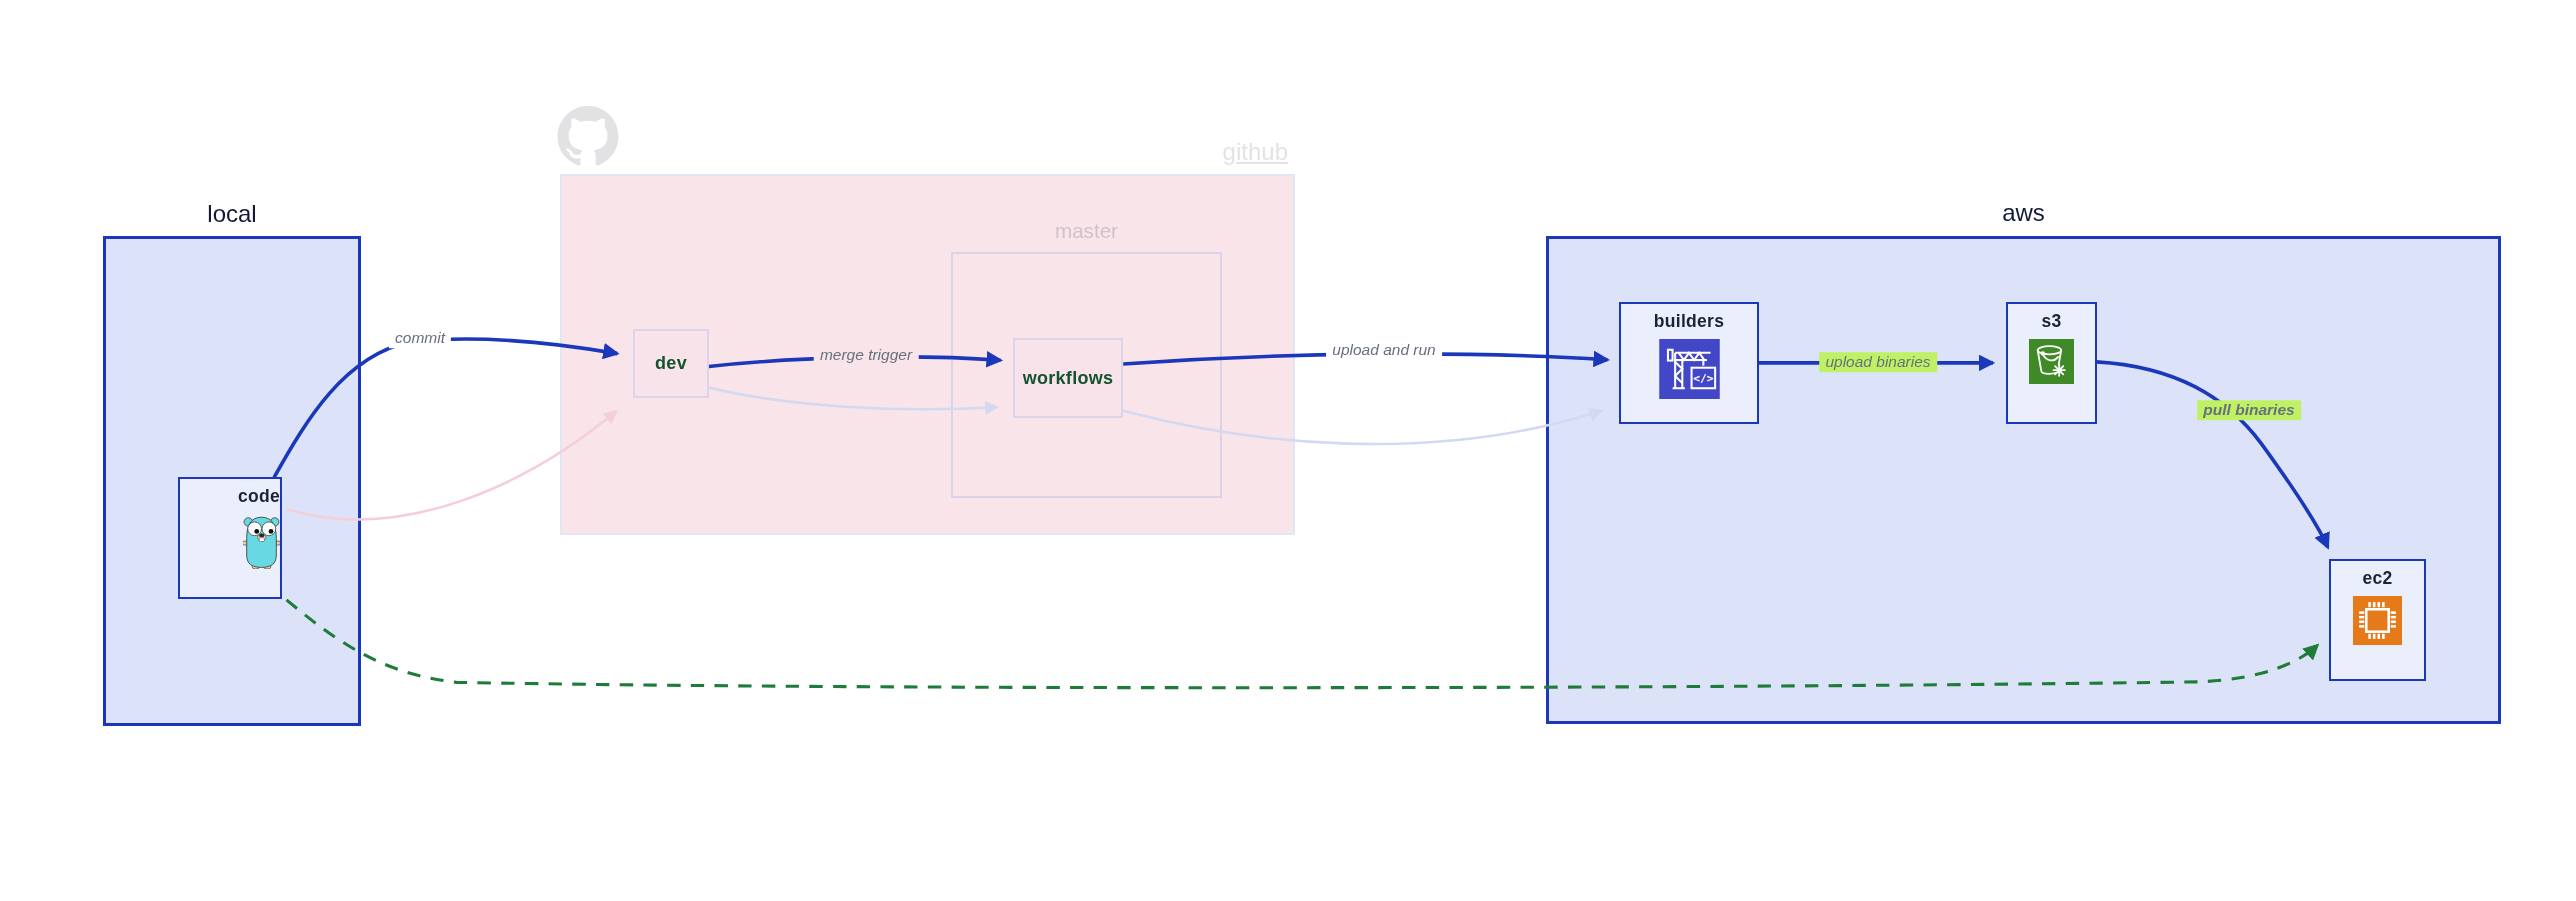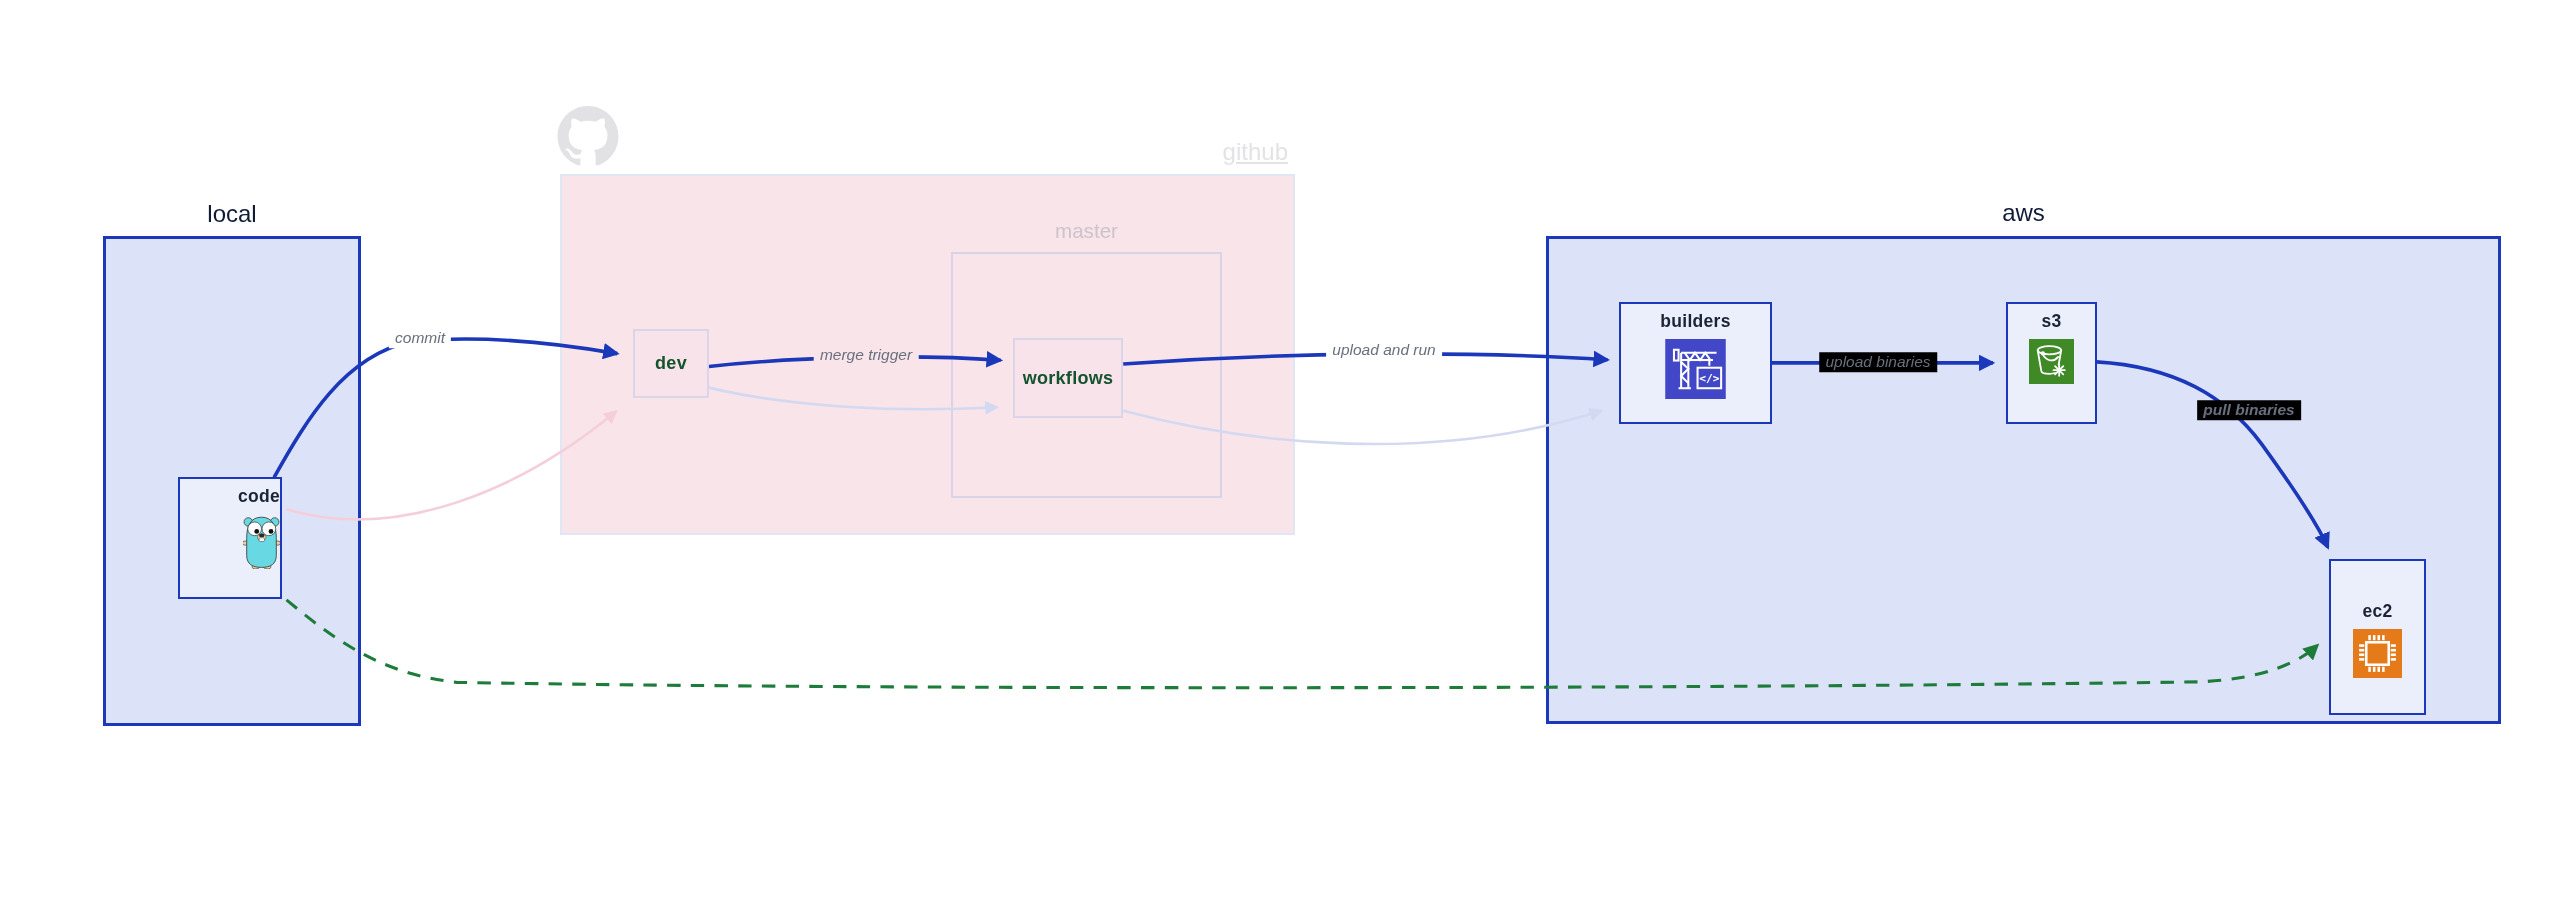--- a/index.html
+++ b/index.html
@@ -28,21 +28,21 @@
   svg.edges{position:absolute;left:0;top:0;width:2604px;height:902px;pointer-events:none;}
   .edge-blue{stroke:#1b38bb;stroke-width:7;fill:none;}
   .edge-pink{stroke:#f4cfda;stroke-width:5;fill:none;}
   .edge-lav{stroke:#d3d9f0;stroke-width:5;fill:none;}
   .edge-green{stroke:#1e7c3a;stroke-width:6;fill:none;stroke-dasharray:26 20;}
 
   
   .edge-label{position:absolute;transform:translate(-50%,-50%);font-size:15.5px;font-style:italic;color:#68707e;white-space:nowrap;padding:1px 6.2px;line-height:17.5px;}
   .bg-white{background:#ffffff;}
   .bg-pink{background:#f9e4e9;}
-  .bg-blue{background:#000000;}
+  .bg-blue{background:#bef264;}
 
   
   .diagram-title{position:absolute;left:787px;top:745px;width:1030px;text-align:center;
     font-size:39px;font-weight:600;letter-spacing:-1px;color:#101b38;
     text-decoration:underline;text-decoration-thickness:3.1px;text-underline-offset:6.7px;}
 
   .octocat{position:absolute;left:557px;top:106px;width:62px;height:61px;}
 </style>
 </head>
 <body>
@@ -125,21 +125,21 @@
   </div>
 
   <div class="node faded" style="left:633px;top:329px;width:76px;height:69px;">
     <div class="node-label">dev</div>
   </div>
 
   <div class="node faded" style="left:1013px;top:338px;width:110px;height:80px;">
     <div class="node-label">workflows</div>
   </div>
 
-  <div class="node blue" style="left:1619px;top:302px;width:153px;height:122px;">
+  <div class="node blue" style="left:1619px;top:302px;width:140px;height:122px;">
     <div class="node-label">builders</div>
     <span class="node-icon">
       <svg width="61" height="60" viewBox="0 0 118 117">
         <rect x="0" y="0" width="118" height="117" fill="#4247c7"></rect>
         <g stroke="#ffffff" stroke-width="4" fill="none">
           <rect x="17" y="21" width="9" height="21"></rect>
           <line x1="31" y1="27" x2="100" y2="27"></line>
           <line x1="31" y1="41" x2="93" y2="41"></line>
           <path d="M38,27 L48,41 L58,27 L68,41 L78,27 L88,41"></path>
           <line x1="31" y1="27" x2="31" y2="96"></line>
@@ -167,21 +167,21 @@
           <circle cx="27" cy="28" r="2.5" fill="#ffffff"></circle>
           <line x1="59" y1="50" x2="59" y2="72"></line>
           <line x1="48" y1="61" x2="70" y2="61"></line>
           <line x1="51" y1="53" x2="67" y2="69"></line>
           <line x1="67" y1="53" x2="51" y2="69"></line>
         </g>
       </svg>
     </span>
   </div>
 
-  <div class="node blue" style="left:2329px;top:559px;width:97px;height:156px;justify-content:center;">
+  <div class="node blue" style="left:2329px;top:559px;width:97px;height:122px;">
     <div class="node-label">ec2</div>
     <span class="node-icon">
       <svg width="49" height="49" viewBox="0 0 96 96">
         <rect x="0" y="0" width="96" height="96" fill="#e57a1b"></rect>
         <rect x="26" y="26" width="44" height="44" fill="none" stroke="#ffffff" stroke-width="5"></rect>
         <g fill="#ffffff">
           <rect x="30" y="12" width="5" height="10"></rect>
             <rect x="39" y="12" width="5" height="10"></rect>
           <rect x="48" y="12" width="5" height="10"></rect>
             <rect x="57" y="12" width="5" height="10"></rect>

